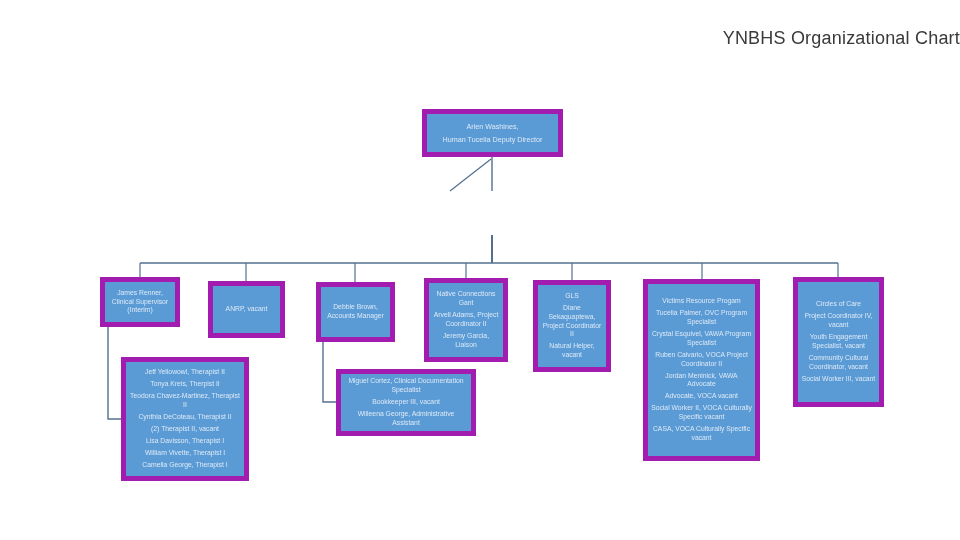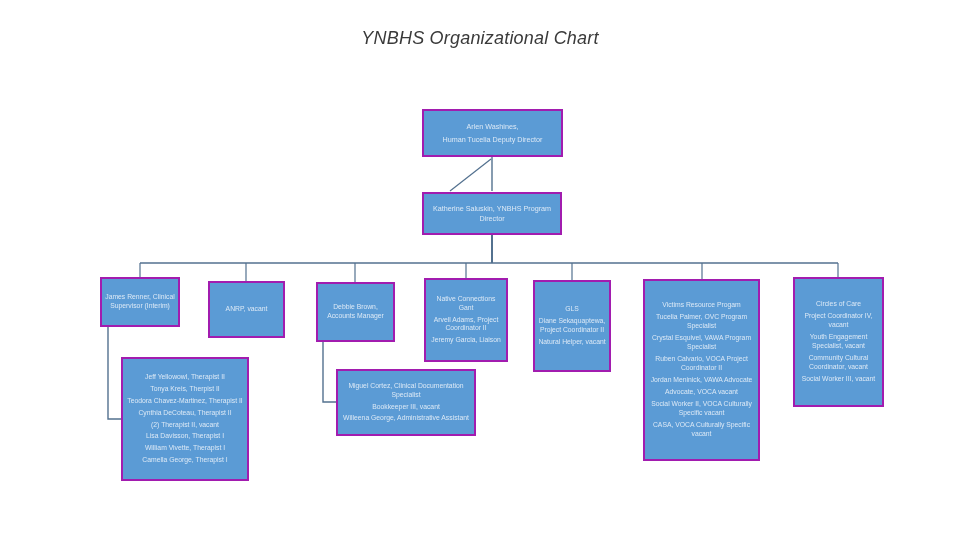--- a/index.html
+++ b/index.html
@@ -5,30 +5,29 @@
   html,body{margin:0;padding:0;background:#ffffff;}
   .slide{
     position:relative;
     width:960px;height:540px;
     background:#ffffff;
     font-family:"Liberation Sans", sans-serif;
     overflow:hidden;
   }
   .title{
     position:absolute;left:0;top:28px;width:100%;
-    text-align:center;
+    text-align:right;
     font-size:18px;font-weight:400;color:#3a3a3a;
     letter-spacing:0.2px;
-    font-style:italic;
   }
   svg.connectors{position:absolute;left:0;top:0;pointer-events:none;}
   .box{
     position:absolute;
     background:#5B9BD5;
-    border:2px solid #a21caf;
+    border:5px solid #a21caf;
     box-sizing:border-box;
     color:#DCE9F6;
     display:flex;flex-direction:column;
     justify-content:center;align-items:center;
     text-align:center;
     font-size:6.8px;line-height:1.32;
     padding:2px 3px;
   }
   .box .ln{margin:1.5px 0;}
   
@@ -67,23 +66,20 @@
       <polyline points="108,327 108,419 121,419" stroke-width="1.4"></polyline>
       <polyline points="323,342 323,402 336,402" stroke-width="1.4"></polyline>
     </g>
   </svg>
 
   <div class="box b-arlen">
     <div class="ln">Arlen Washines,</div>
     <div class="ln">Human Tucelia Deputy Director</div>
   </div>
 
-  <div class="box b-katherine">
-    <div class="ln">Katherine Saluskin, YNBHS Program Director</div>
-  </div>
 
   <div class="box b-james">
     <div class="ln">James Renner, Clinical Supervisor (Interim)</div>
   </div>
 
   <div class="box b-anrp">
     <div class="ln">ANRP, vacant</div>
   </div>
 
   <div class="box b-debbie">

